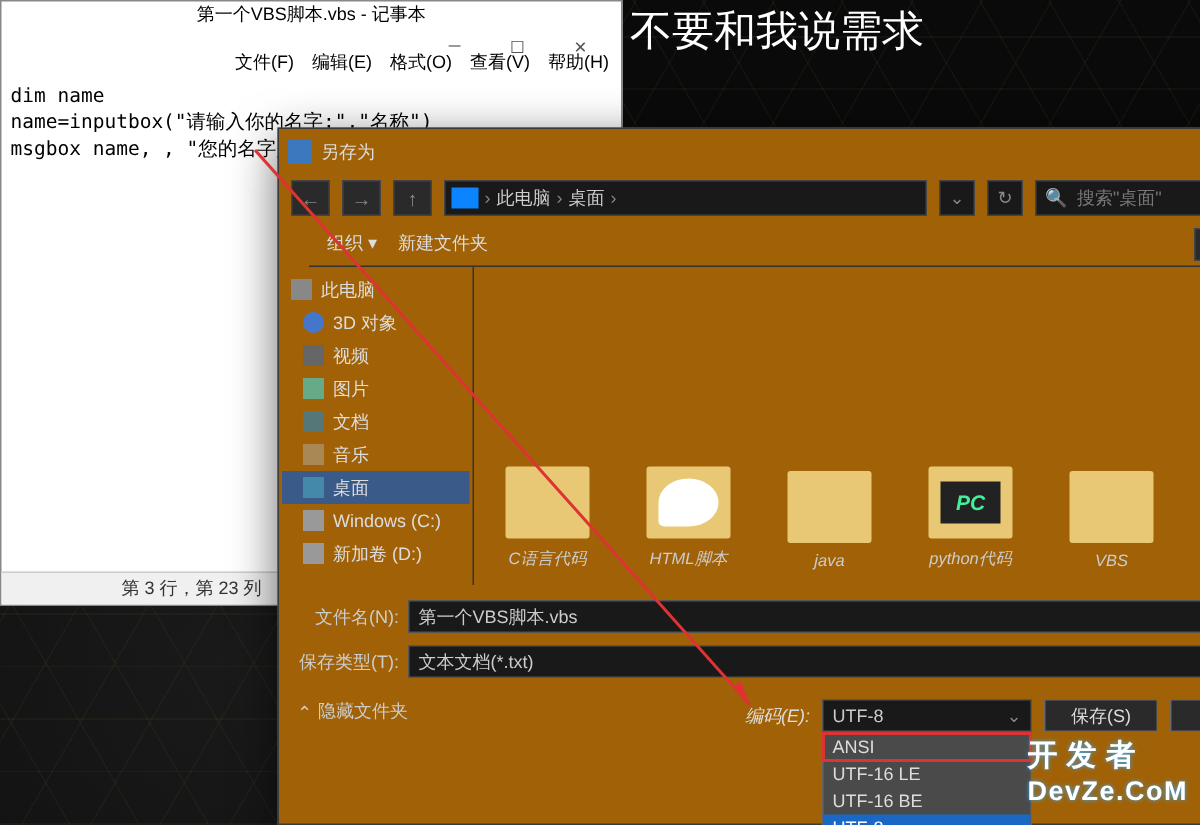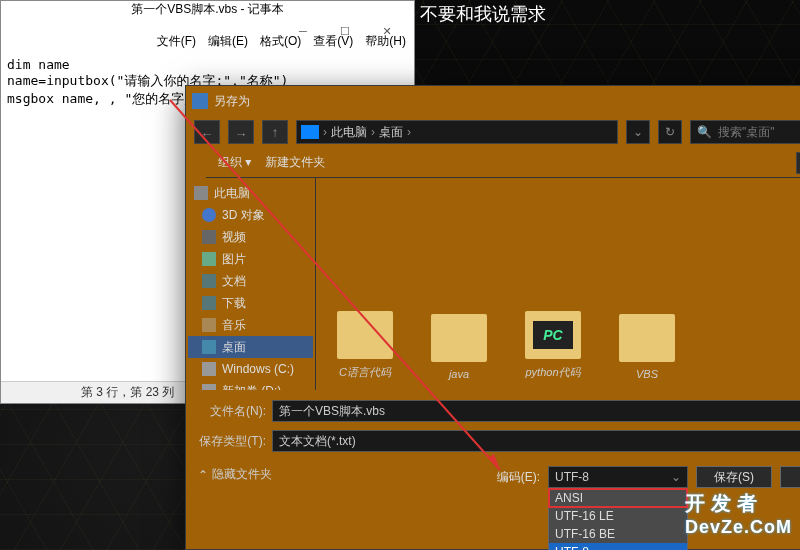--- a/index.html
+++ b/index.html
@@ -10,21 +10,21 @@
   radial-gradient(circle at 20% 80%, #1a1a1a 0%, #0a0a0a 60%);
   z-index: 0; }
 .hexbg::before { content:""; position:absolute; inset:0;
   background-image:
     repeating-linear-gradient(60deg, rgba(100,100,40,0.1) 0 1px, transparent 1px 40px),
     repeating-linear-gradient(-60deg, rgba(100,100,40,0.1) 0 1px, transparent 1px 40px),
     repeating-linear-gradient(0deg, rgba(100,100,40,0.1) 0 1px, transparent 1px 35px);
 }
 
 
-.banner { position: absolute; top: 2px; left: 420px; color: #fff; font-size: 18px; font-weight: 500; z-index: 1; }
+.banner { position: absolute; top: 2px; left: 420px; color: #fff; font-size: 28px; font-weight: 500; z-index: 1; }
 
 
 .notepad { position: absolute; top: 0; left: 0; width: 415px; height: 404px; background: #fff; border: 1px solid #888; z-index: 2; }
 .np-title { height: 30px; display: flex; align-items: center; padding: 0 6px; font-size: 12px; color: #000; flex-direction: column; }
 .np-title .icon { width: 16px; height: 16px; margin-right: 4px; background: #5aa7d8; }
 .np-wbtn { margin-left: auto; display: flex; gap: 0; }
 .np-wbtn span { width: 42px; height: 26px; display: flex; align-items: center; justify-content: center; color: #555; font-size: 11px; cursor: pointer; }
 .np-menu { height: 22px; display: flex; gap: 4px; padding: 0 4px; font-size: 12px; color: #000; justify-content: flex-end; }
 .np-menu span { padding: 2px 4px; cursor: pointer; }
 .np-body { padding: 4px 6px; font-size: 13px; color: #000; font-family: Consolas, monospace; white-space: pre; }
@@ -73,21 +73,21 @@
 .file .lbl { font-size: 11px; color: #ccc; word-break: break-all; }
 
 .sa-footer { padding: 10px 12px 10px 12px; }
 .frow { display: flex; align-items: center; margin-bottom: 8px; }
 .frow label { width: 74px; text-align: right; padding-right: 6px; color: #ccc; }
 .frow .field { flex: 1; height: 22px; background: #191919; border: 1px solid #555; color: #ccc; padding: 0 6px; display: flex; align-items: center; }
 .frow .field .dd { margin-left: auto; border-left: 1px solid #444; width: 18px; text-align: center; color: #888; }
 .enc-row { display: flex; align-items: flex-start; gap: 10px; margin-top: 14px; }
 .hide-folders { display: flex; align-items: center; gap: 4px; color: #ccc; cursor: pointer; }
 .enc-right { margin-left: auto; display: flex; align-items: flex-start; gap: 8px; }
-.enc-label { padding-top: 3px; }
+.enc-label { padding-top: 3px; font-style: italic; }
 .combo-wrap { position: relative; }
 .combo { width: 140px; height: 22px; background: #191919; border: 1px solid #555; color: #ccc; padding: 0 6px; display: flex; align-items: center; cursor:pointer; }
 .combo .dd { margin-left: auto; color: #888; }
 .dropdown { position: absolute; top: 22px; left: 0; width: 140px; background: #4a4a4a; border: 1px solid #666; z-index: 10; }
 .dropdown div { height: 18px; padding: 0 6px; display: flex; align-items: center; cursor: pointer; color: #ddd; }
 .dropdown div.ansi { outline: 2px solid #d33; outline-offset: -1px; }
 .dropdown div.utf8 { background: #1968c5; color: #fff; }
 .btn { width: 76px; height: 22px; background: #2a2a2a; border: 1px solid #666; color: #ddd; cursor: pointer; display:flex; align-items:center; justify-content:center; }
 
 
@@ -175,44 +175,44 @@
         </div>
       <div class="tree-item">
           <span class="ti-icon ti-pic"></span>
           <span>图片</span>
         </div>
       <div class="tree-item">
           <span class="ti-icon ti-doc"></span>
           <span>文档</span>
         </div>
       <div class="tree-item">
-          <span class="ti-icon ti-dl"></span>
-          <span>下载</span>
-        </div>
-      <div class="tree-item">
           <span class="ti-icon ti-music"></span>
           <span>音乐</span>
         </div>
       <div class="tree-item sel">
           <span class="ti-icon ti-desk"></span>
           <span>桌面</span>
         </div>
       <div class="tree-item">
           <span class="ti-icon ti-drive"></span>
           <span>Windows (C:)</span>
         </div>
       <div class="tree-item">
           <span class="ti-icon ti-drive"></span>
           <span>新加卷 (D:)</span>
         </div>
     </div>
     <div class="sa-files">
       <div class="file">
           <div class="thumb"></div>
           <div class="lbl">C语言代码</div>
+        </div>
+      <div class="file">
+          <div class="thumb html"></div>
+          <div class="lbl">HTML脚本</div>
         </div>
       <div class="file">
           <div class="thumb"></div>
           <div class="lbl">java</div>
         </div>
       <div class="file">
           <div class="thumb pyc"></div>
           <div class="lbl">python代码</div>
         </div>
       <div class="file">

